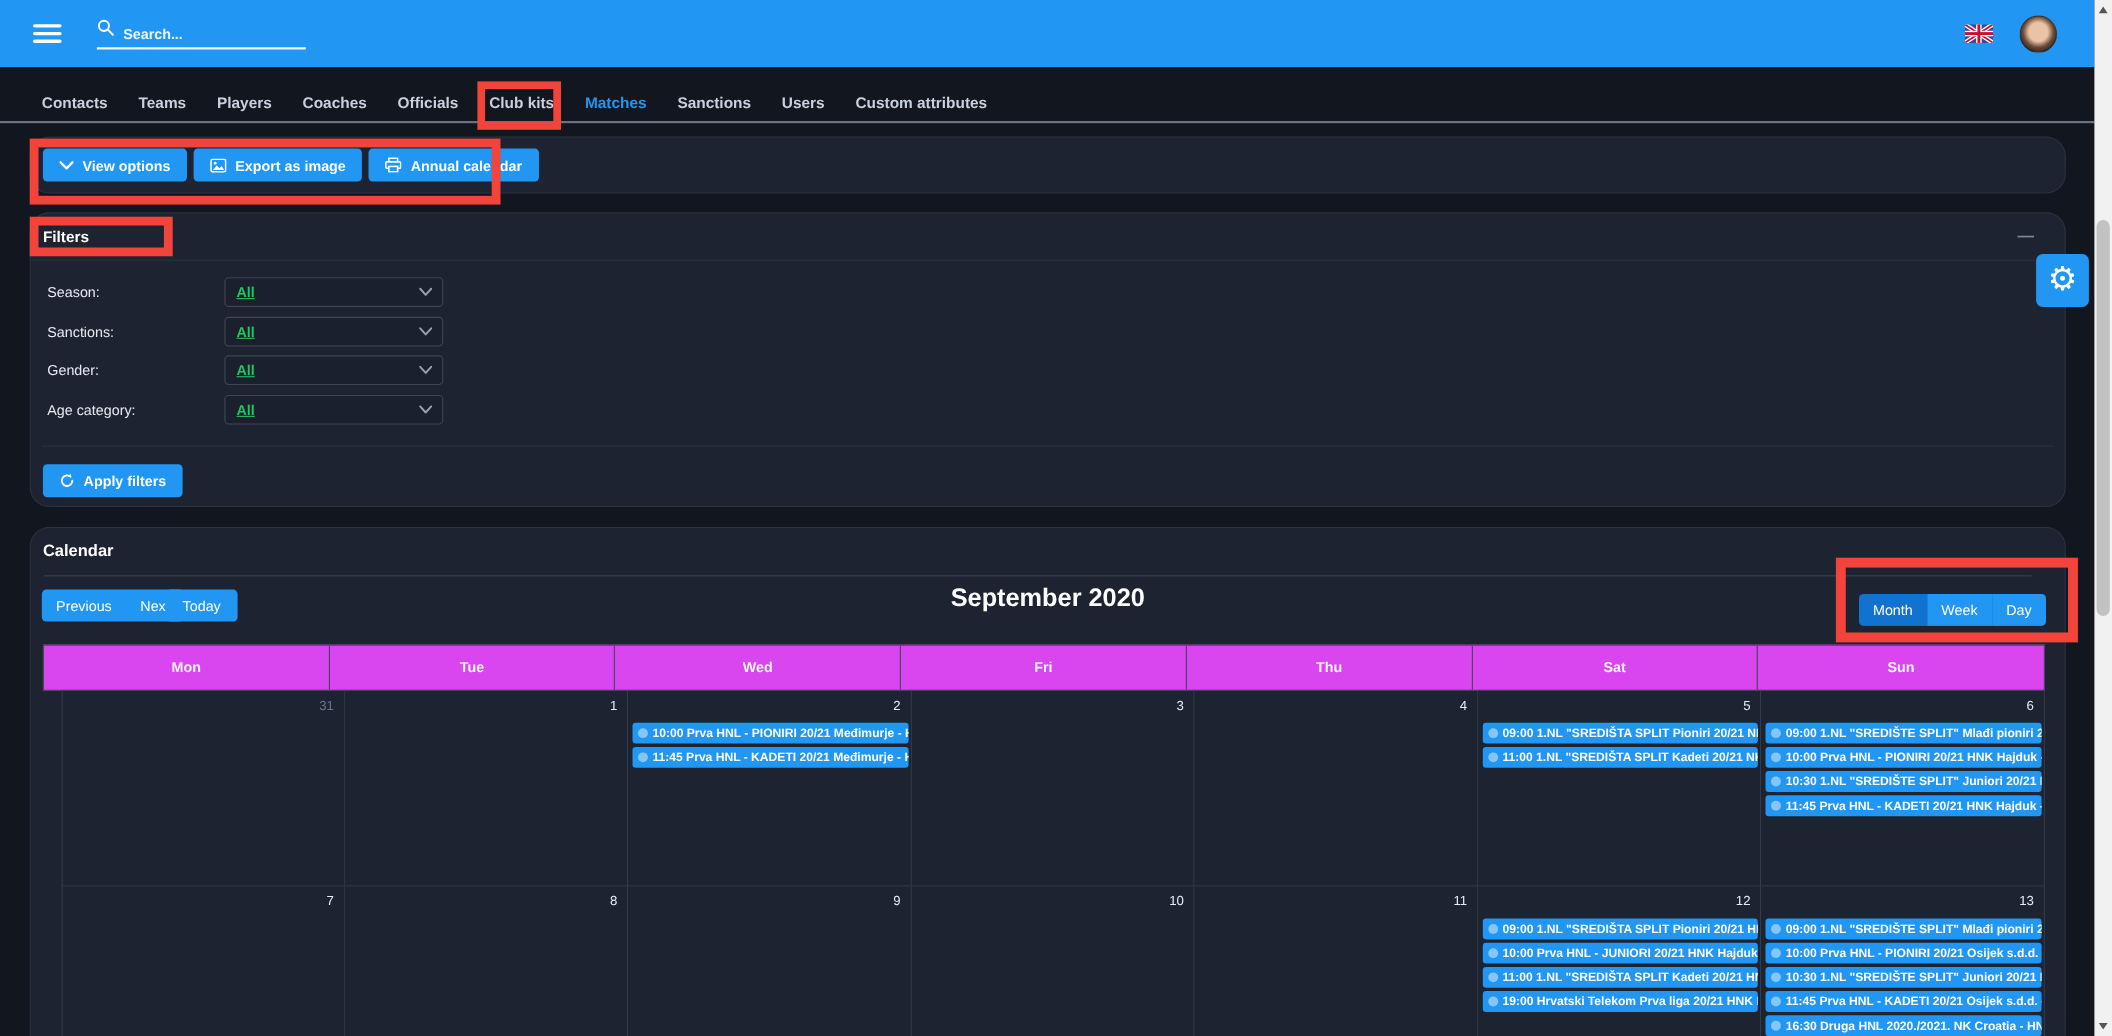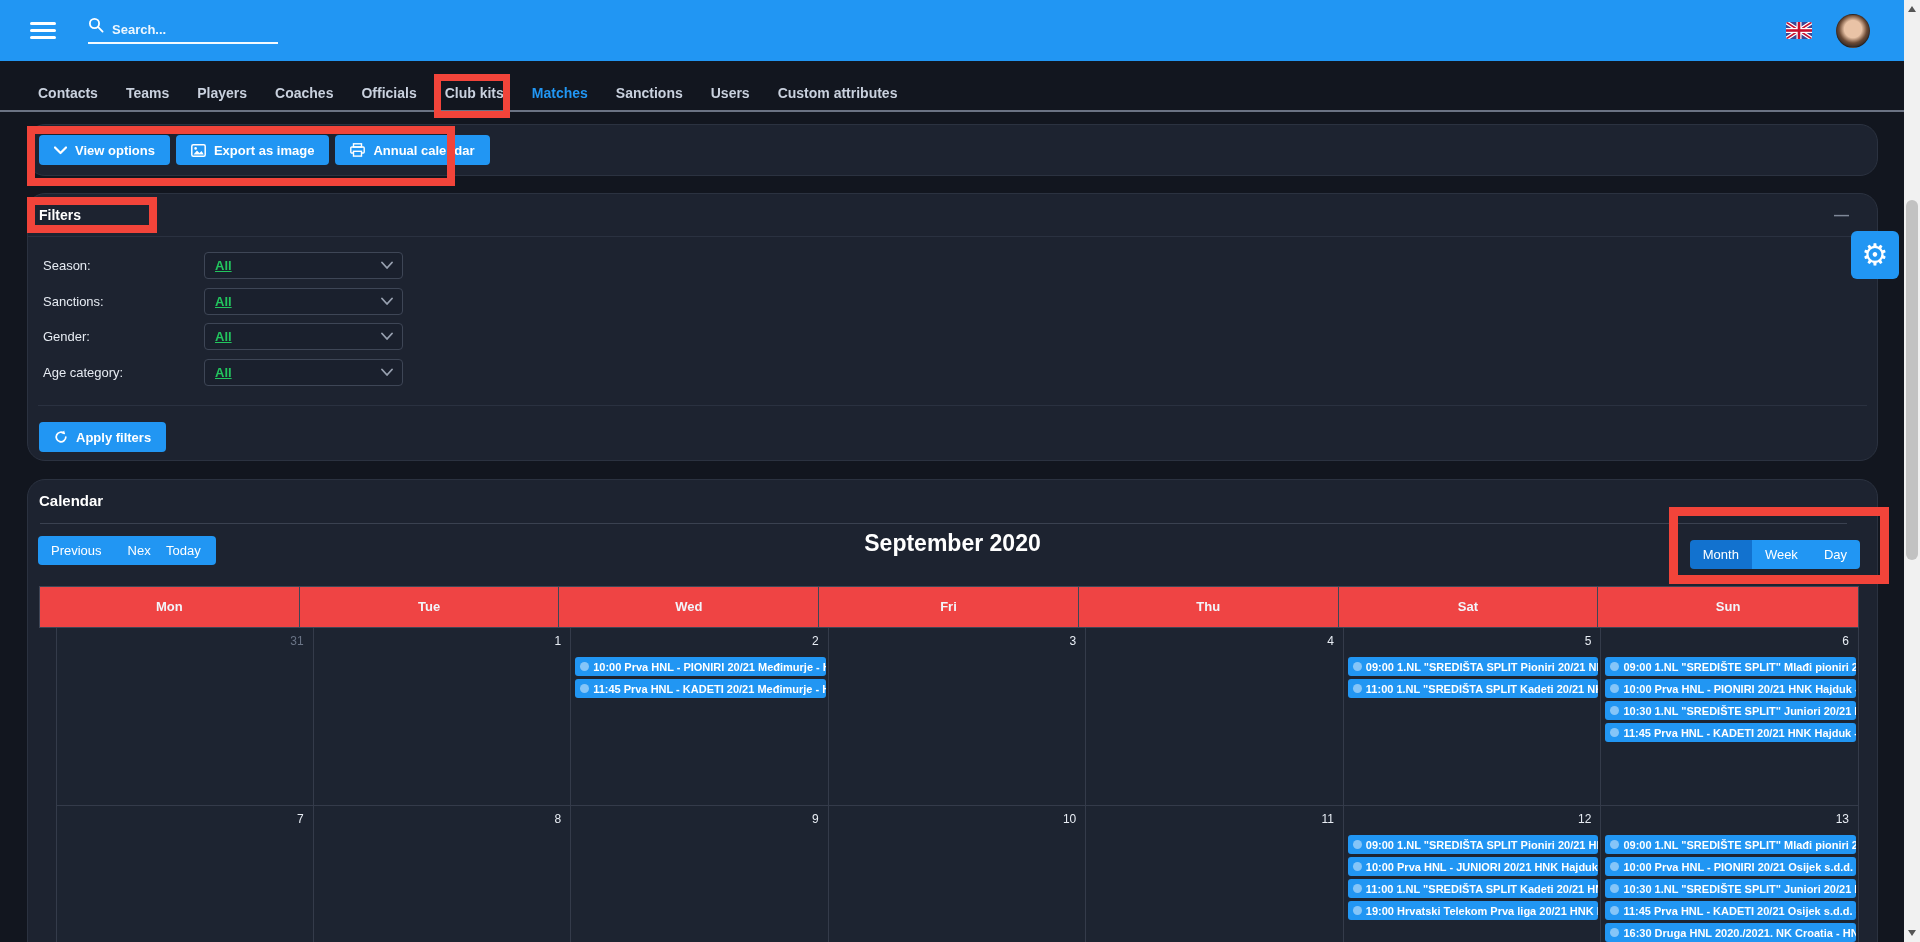--- a/index.html
+++ b/index.html
@@ -81,21 +81,21 @@
   .prevnext-group { position:absolute; left:10px; top:56px; display:inline-flex; background:#2196f3; border-radius:4px; height:29px; }
   .prevnext-group .seg { background:transparent; border:none; color:#fff; font-family:"Liberation Sans", sans-serif; font-size:13px; padding:0 13px; cursor:pointer; }
   .today-btn { position:absolute; left:123px; top:56px; height:29px; font-weight:normal; }
   .month-title { position:absolute; left:0; right:0; top:50px; text-align:center; font-size:23px; font-weight:bold; color:#fff; }
   .view-group { position:absolute; right:17px; top:60px; display:inline-flex; height:29px; border-radius:4px; overflow:hidden; }
   .view-btn { border:none; color:#fff; font-family:"Liberation Sans", sans-serif; font-size:13px; padding:0 13px; background:#2196f3; cursor:pointer; }
   .view-btn.active { background:#1272cf; }
 
   .cal-table { position:absolute; left:11px; right:18px; top:106px; }
   .cal-head { display:grid; grid-template-columns:repeat(7,1fr); height:42px;
-    background:#ef4444; border:1px solid #3e4656; }
+    background:#d946ef; border:1px solid #3e4656; }
   .cal-head .dh { line-height:40px; text-align:center; font-size:13px; font-weight:bold; color:#f2f5fa;
     border-right:1px solid #3e4656; }
   .cal-head .dh:last-child { border-right:none; }
   .cal-week { display:grid; grid-template-columns:repeat(7,1fr);padding-left:17px; }
   .cal-week.w1 { height:178px; }
   .cal-week.w2 { height:175px; }
   .cal-cell { background:#1d2431; border-right:1px solid #343b4a; border-bottom:1px solid #343b4a; overflow:hidden; cursor:pointer; }
   .cal-cell:first-child { border-left:1px solid #343b4a; }
   .date-num { display:block; text-align:right; padding:6px 9px 0 0; font-size:12px; color:#e8edf4; height:22px; }
   .date-num.muted { color:#6a7486; }

